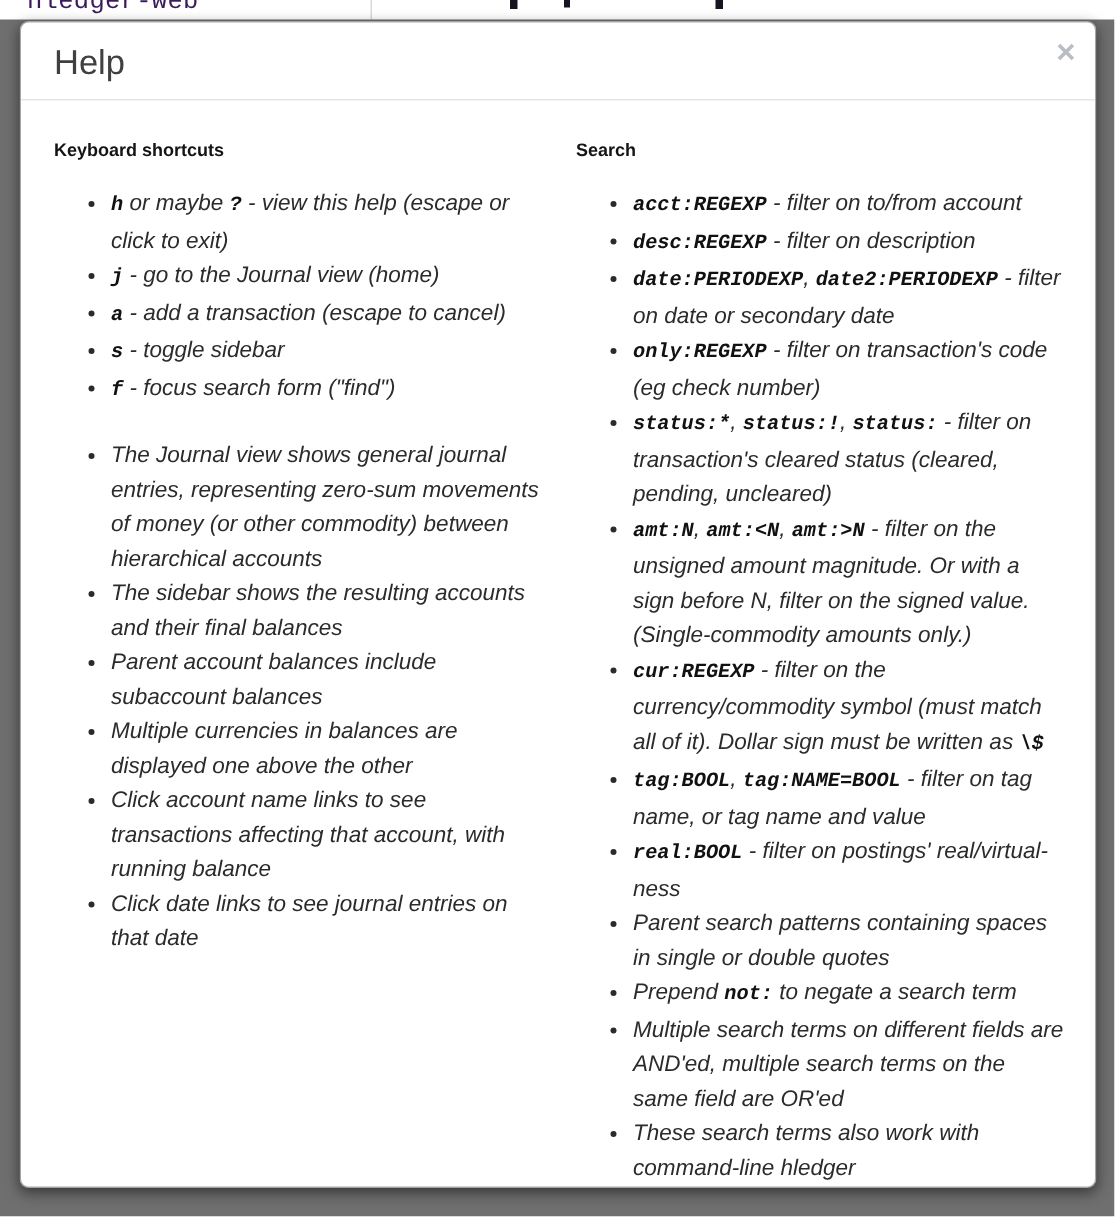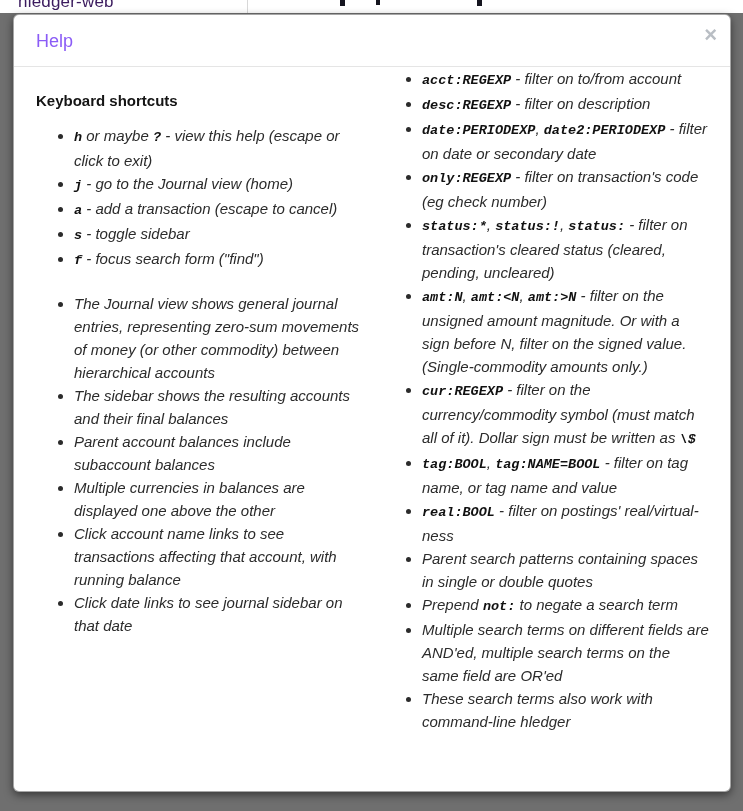--- a/index.html
+++ b/index.html
@@ -6,21 +6,21 @@
   body{
     width:743px;height:811px;position:relative;overflow:hidden;
     background:#ffffff;
     font-family:"Liberation Sans",sans-serif;
     -webkit-font-smoothing:antialiased;
   }
 
   
   .page-strip{
     position:absolute;top:0;left:0;right:0;height:19px;
-    background:#ffffff;overflow:hidden;z-index:1;
+    background:#ffffff;overflow:hidden;z-index:1;font-family:Liberation Mono, monospace;
   }
   .brand-link{
     position:absolute;left:18px;top:-8px;
     font-size:17px;color:#3b1b5e;text-decoration:none;letter-spacing:.2px;
   }
   .strip-divider{
     position:absolute;left:247px;top:0;height:13px;width:0;
     border-left:1px solid #d8d8d8;
   }
   .glyphs{position:absolute;top:0;left:0;width:100%;height:13px}
@@ -42,40 +42,40 @@
     background:#fff;border:1px solid rgba(0,0,0,.35);border-radius:6px;
     box-shadow:0 3px 9px rgba(0,0,0,.5);
     z-index:3;overflow:hidden;
   }
   .modal-header{
     position:relative;
     padding:11px 14px 10px 22px;
     border-bottom:1px solid #e5e5e5;
   }
   .modal-title{
-    margin:0;font-size:18px;font-weight:400;color:#8b5cf6;line-height:30px;
+    margin:0;font-size:23px;font-weight:400;color:#404040;line-height:30px;
   }
   .close-btn{
     position:absolute;right:13px;top:9px;
     background:none;border:0;padding:0;cursor:pointer;
     font-family:"Liberation Sans",sans-serif;
     font-size:22px;font-weight:700;color:#b9bec4;line-height:1;
   }
 
   .modal-body{
     display:flex;
     padding:0 10px;
     color:#2b2b2b;
     font-size:15px;line-height:23px;
     overflow:hidden;
   }
   .help-col{flex:1 1 50%;box-sizing:border-box;padding:0 10px 0 12px;min-width:0}
 
   .section-heading{
-    font-size:15px;font-weight:700;color:#141414;
+    font-size:12px;font-weight:700;color:#141414;
     margin:22px 0 12px;
   }
   .help-list{
     margin:0 0 20px;
     padding:0 0 0 38px;
     list-style:disc outside;
     font-style:italic;
   }
   .help-list li{margin:0;padding:0}
 
@@ -113,24 +113,25 @@
           <li><code>a</code> - add a transaction (escape to cancel)</li>
           <li><code>s</code> - toggle sidebar</li>
           <li><code>f</code> - focus search form ("find")</li>
         </ul>
       <ul class="help-list">
           <li>The Journal view shows general journal entries, representing zero-sum movements of money (or other commodity) between hierarchical accounts</li>
           <li>The sidebar shows the resulting accounts and their final balances</li>
           <li>Parent account balances include subaccount balances</li>
           <li>Multiple currencies in balances are displayed one above the other</li>
           <li>Click account name links to see transactions affecting that account, with running balance</li>
-          <li>Click date links to see journal sidebar on that date</li>
+          <li>Click date links to see journal entries on that date</li>
         </ul>
     </div>
     <div class="help-col">
+      <div class="section-heading">Search</div>
       <ul class="help-list">
           <li><code>acct:REGEXP</code> - filter on to/from account</li>
           <li><code>desc:REGEXP</code> - filter on description</li>
           <li><code>date:PERIODEXP</code>, <code>date2:PERIODEXP</code> - filter on date or secondary date</li>
           <li><code>only:REGEXP</code> - filter on transaction's code (eg check number)</li>
           <li><code>status:*</code>, <code>status:!</code>, <code>status:</code> - filter on transaction's cleared status (cleared, pending, uncleared)</li>
           <li><code>amt:N</code>, <code>amt:&lt;N</code>, <code>amt:&gt;N</code> - filter on the unsigned amount magnitude. Or with a sign before N, filter on the signed value. (Single-commodity amounts only.)</li>
           <li><code>cur:REGEXP</code> - filter on the currency/commodity symbol (must match all of it). Dollar sign must be written as <code>\$</code></li>
           <li><code>tag:BOOL</code>, <code>tag:NAME=BOOL</code> - filter on tag name, or tag name and value</li>
           <li><code>real:BOOL</code> - filter on postings' real/virtual-ness</li>

